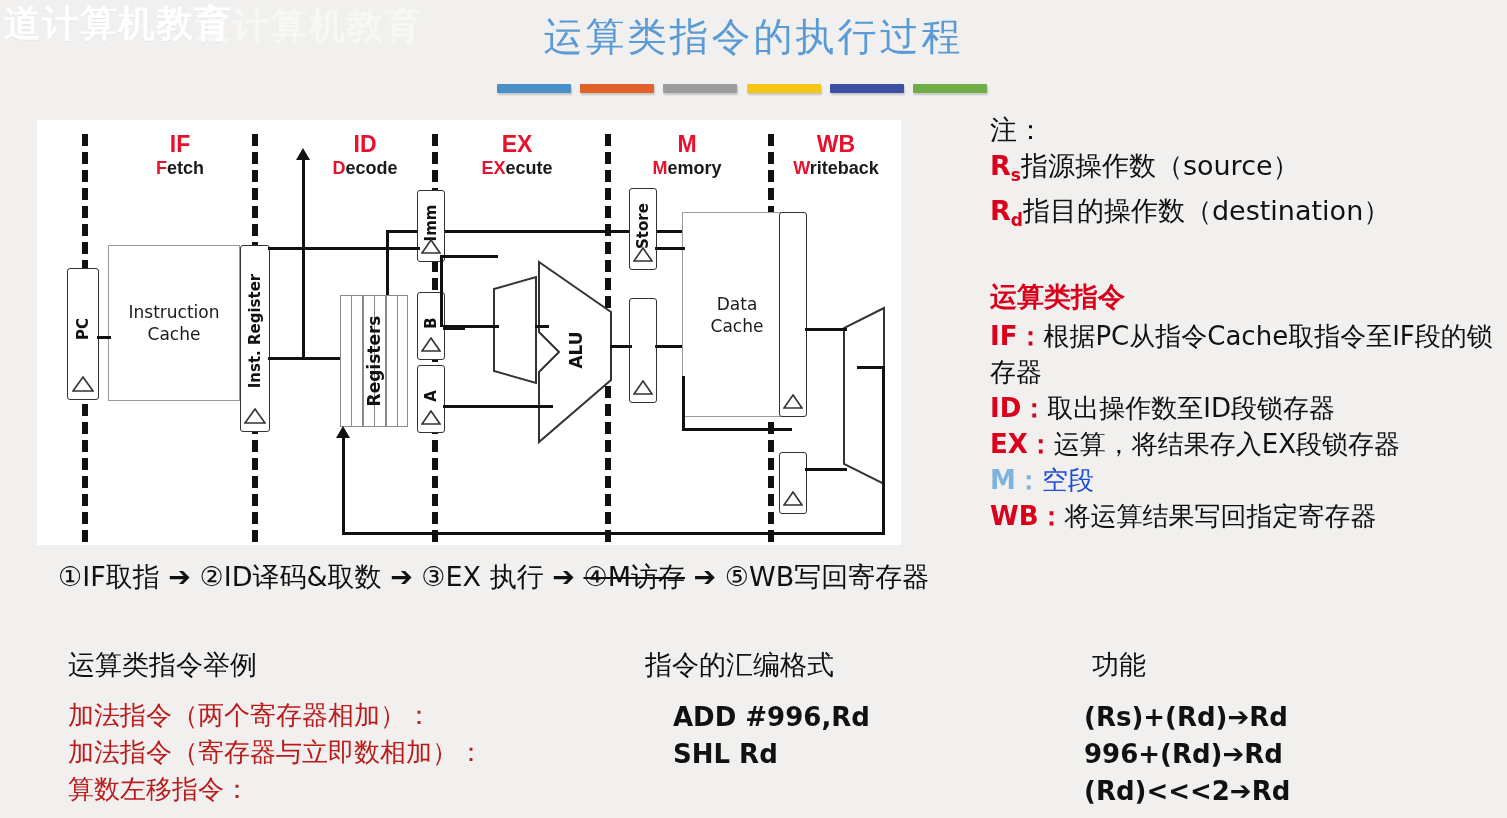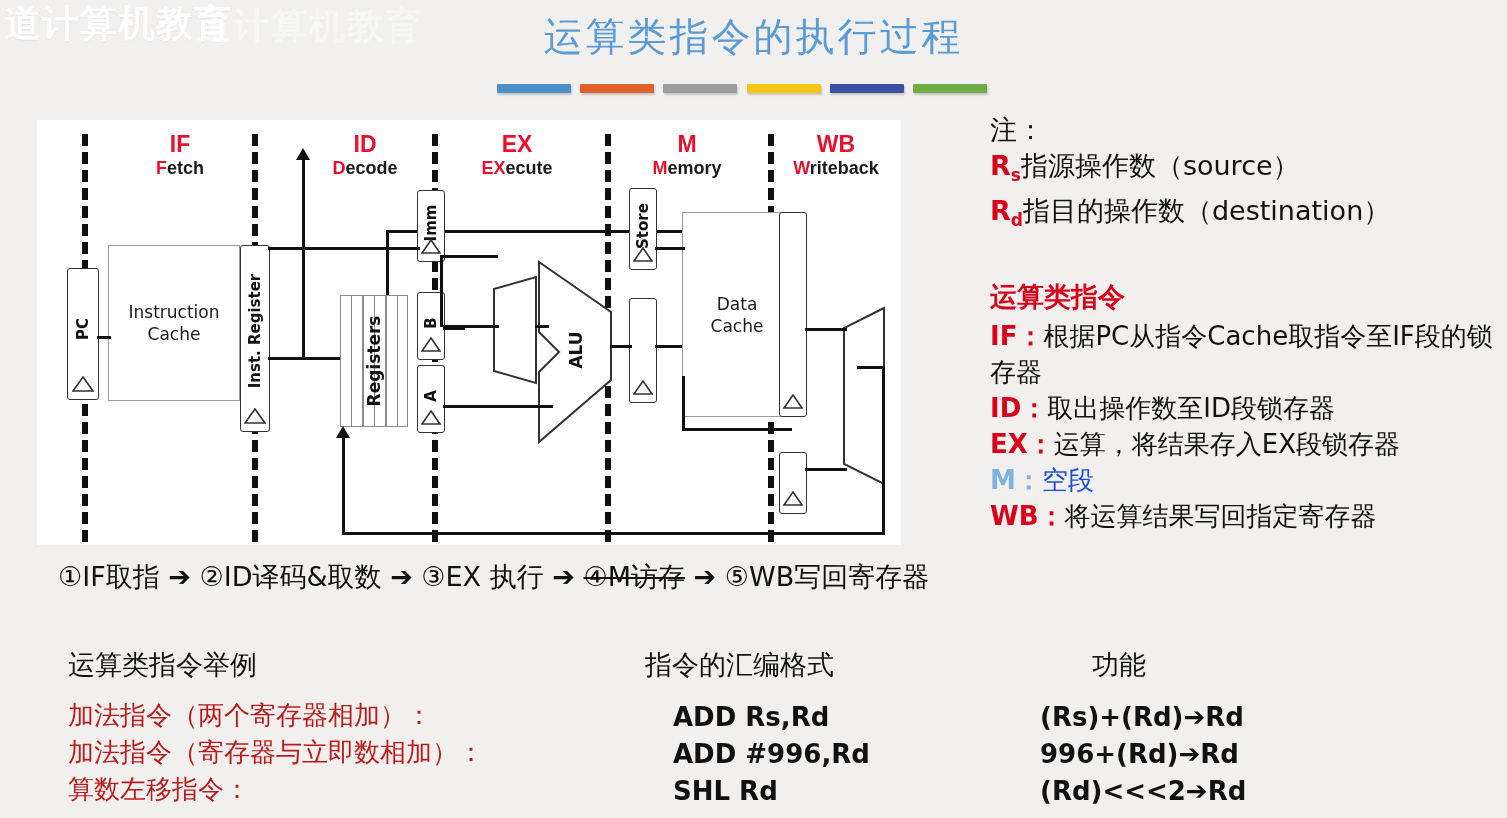--- a/index.html
+++ b/index.html
@@ -129,21 +129,21 @@
   .col .cn{font-size:26px;line-height:37px;color:#b91c1c;
     font-family:Liberation Mono, monospace;white-space:nowrap;}
   .col .mono{font-size:26px;line-height:37px;color:#111;font-weight:600;
     font-family:"DejaVu Sans","Liberation Sans",sans-serif;white-space:nowrap;}
   #col1{left:68px;top:0;}
   #col1 .rows{margin-top:14px;}
   #col2{left:645px;top:0;}
   #col2 .rows{margin-top:14px;padding-left:28px;}
   #col3{left:1040px;top:0;}
   #col3 .hd{padding-left:52px;}
-  #col3 .rows{margin-top:14px;}
+  #col3 .rows{margin-top:14px;margin-left:44px;}
 </style>
 </head>
 <body>
 
 <div class="root">
 
   <div class="watermark">道计算机教育</div>
   <div class="watermark2">道计算机教育</div>
 
   <div class="title">运算类指令的执行过程</div>
@@ -364,21 +364,20 @@
       <div class="hd">运算类指令举例</div>
       <div class="rows">
         <div class="cn">加法指令（两个寄存器相加）：</div>
         <div class="cn">加法指令（寄存器与立即数相加）：</div>
         <div class="cn">算数左移指令：</div>
       </div>
     </div>
     <div class="col" id="col2">
       <div class="hd">指令的汇编格式</div>
       <div class="rows">
-        <div class="mono">ADD  Rs,Rd</div>
         <div class="mono">ADD  #996,Rd</div>
         <div class="mono">SHL   Rd</div>
       </div>
     </div>
     <div class="col" id="col3">
       <div class="hd">功能</div>
       <div class="rows">
         <div class="mono">(Rs)+(Rd)➔Rd</div>
         <div class="mono">996+(Rd)➔Rd</div>
         <div class="mono">(Rd)&lt;&lt;&lt;2➔Rd</div>

